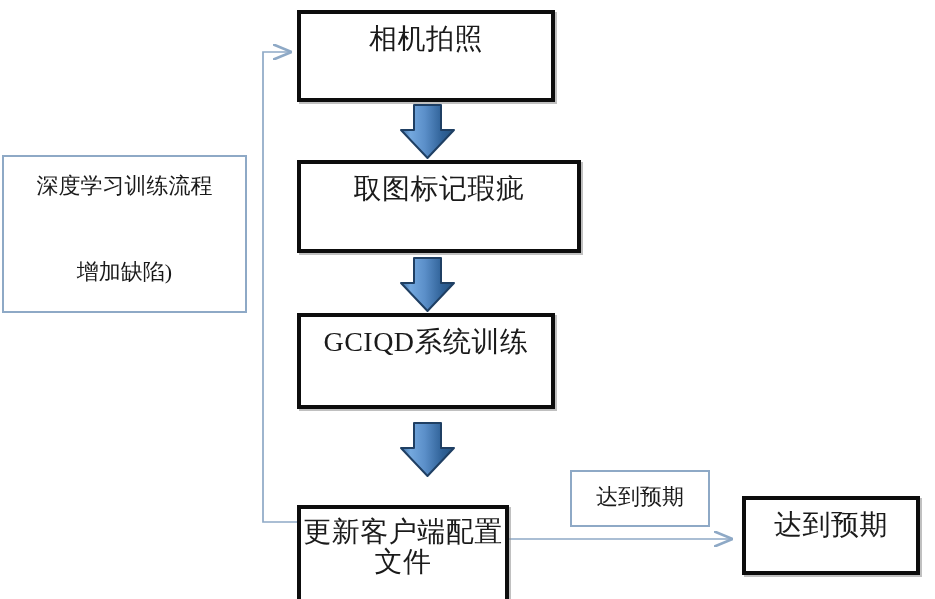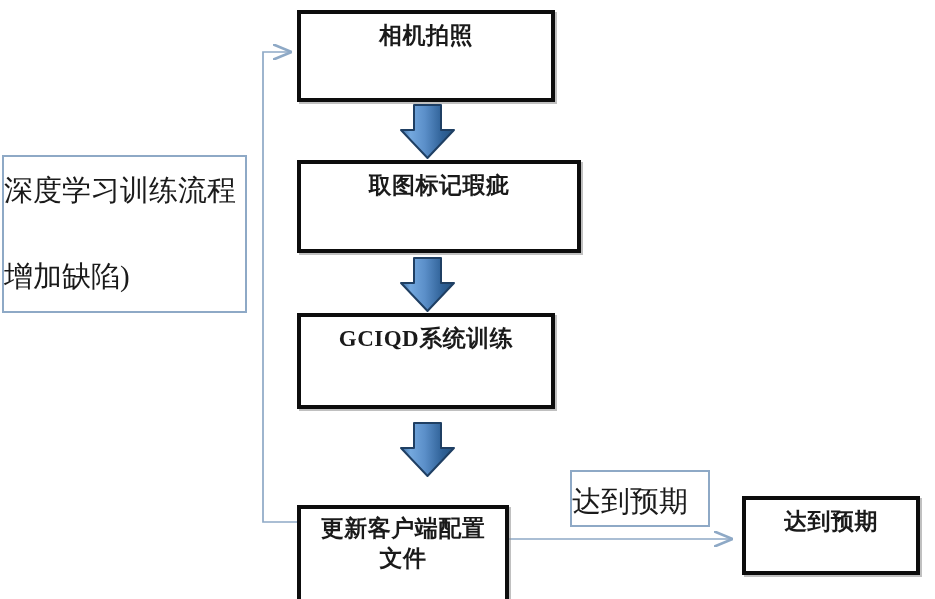--- a/index.html
+++ b/index.html
@@ -24,42 +24,41 @@
     background: #ffffff;
     border: 4px solid #0d0d0d;
     box-shadow: 2px 2px 0 rgba(140,140,140,0.55);
   }
   .proc-label {
     position: absolute;
     left: 0;
     right: 0;
     top: 8px;
     text-align: center;
-    font-size: 23px;
+    font-size: 28px;
     line-height: 1.24;
     color: #1a1a1a;
     letter-spacing: 0.5px;
-    font-weight: bold;
   }
   .proc-label.two-line {
     top: 6px;
   }
   
   .note-box {
     position: absolute;
     box-sizing: border-box;
     background: #ffffff;
     border: 2px solid #8ea9c6;
   }
   .note-text {
     position: absolute;
     left: 0;
     right: 0;
-    text-align: left;
-    font-size: 29px;
+    text-align: center;
+    font-size: 22px;
     line-height: 1.35;
     color: #1a1a1a;
   }
   
   #connectors {
     position: absolute;
     left: 0;
     top: 0;
     width: 935px;
     height: 599px;

